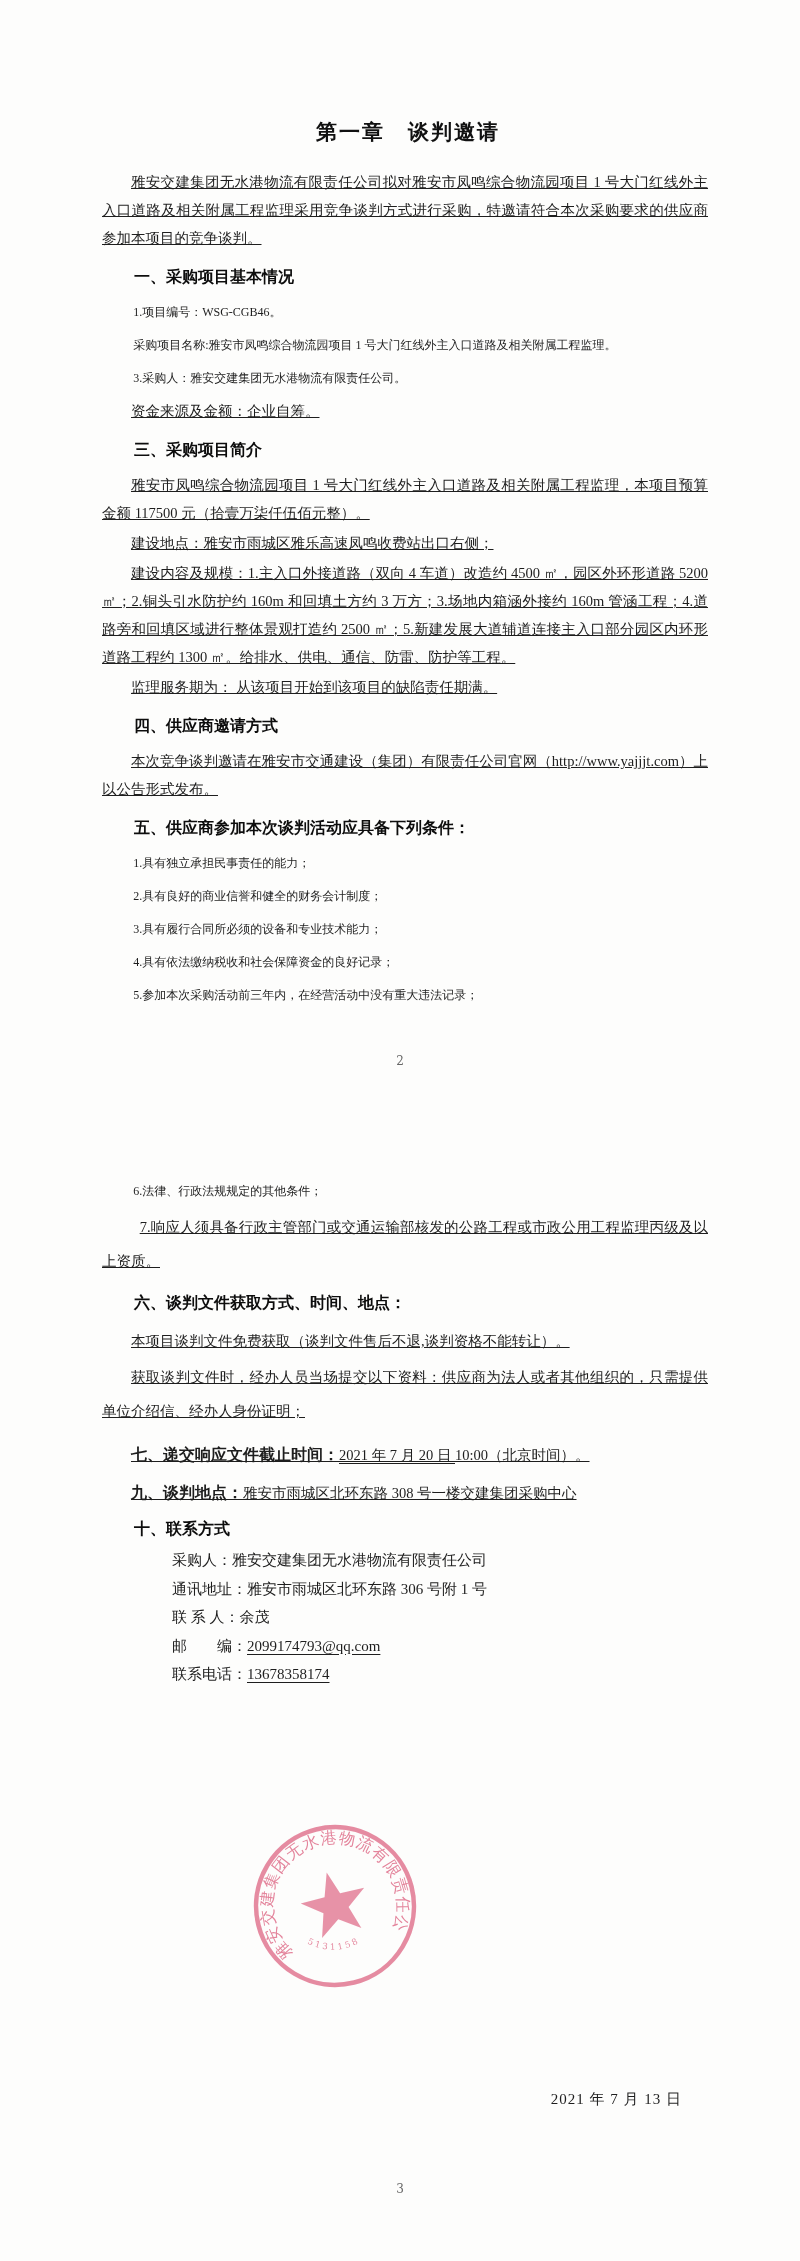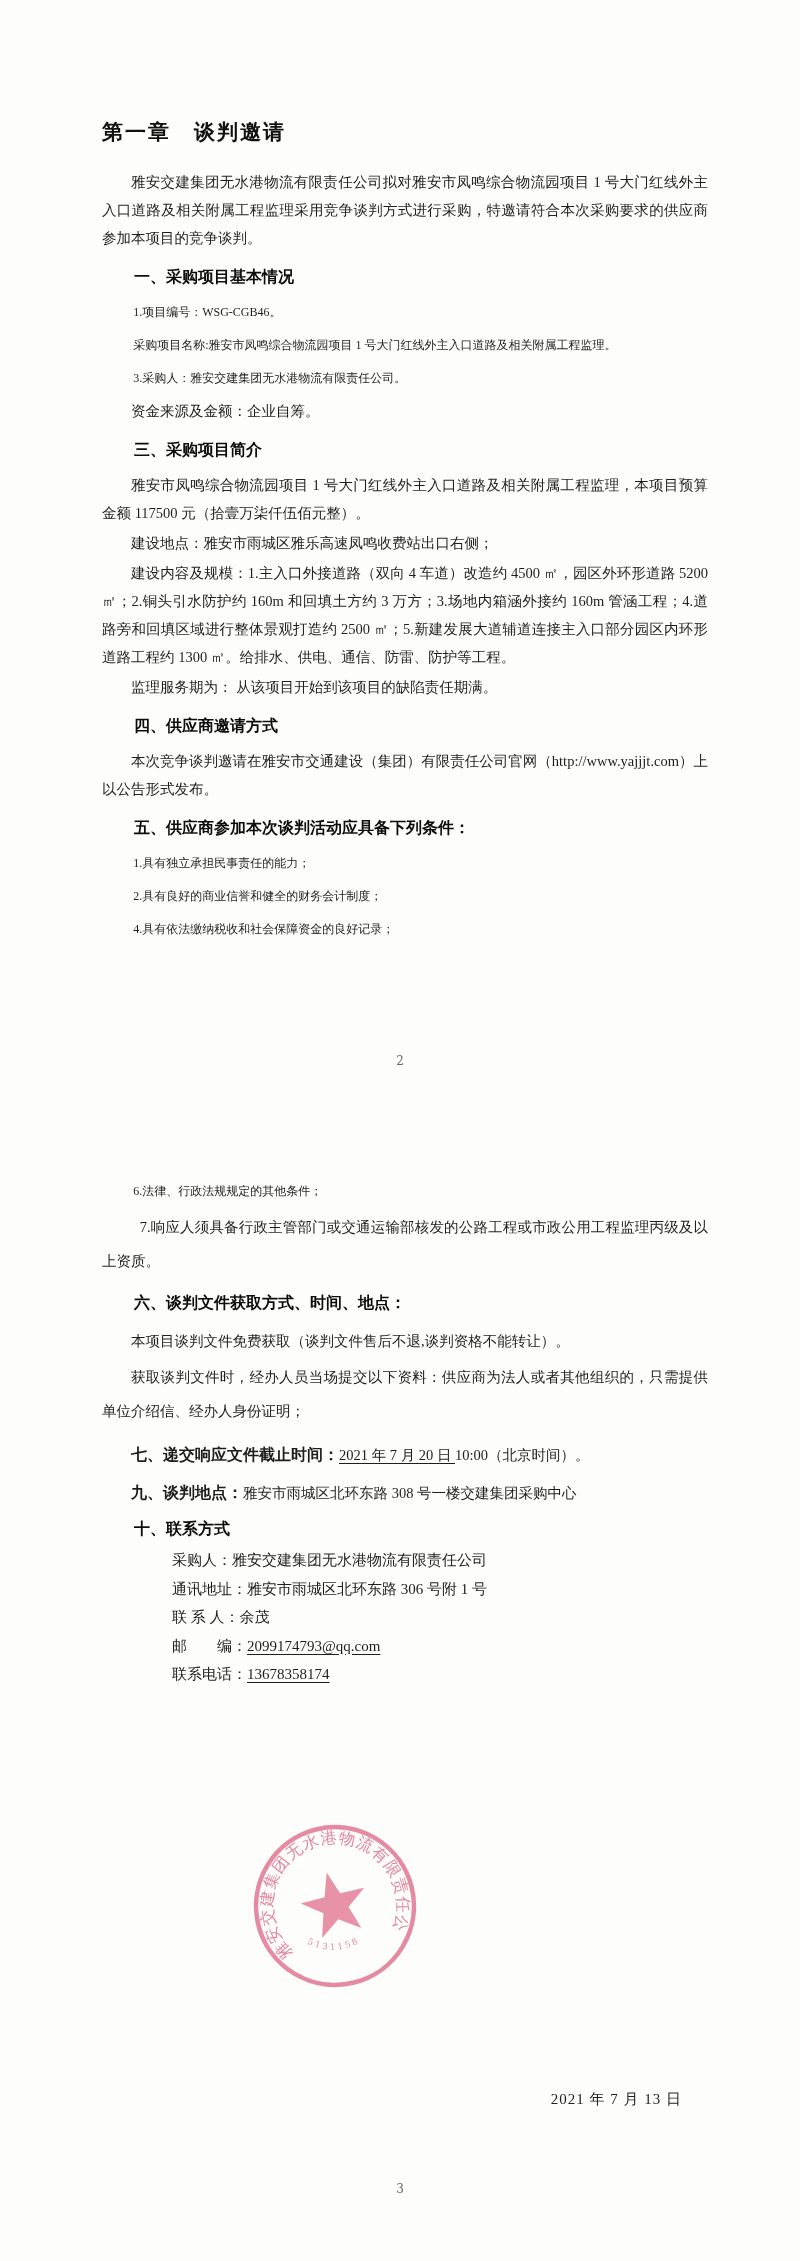--- a/index.html
+++ b/index.html
@@ -8,26 +8,26 @@
     background:#fdfdfc;
     font-family:"Liberation Serif","DejaVu Serif",serif;
     color:#1e1e1e;
     -webkit-font-smoothing:antialiased;
   }
   .sheet{position:relative;width:800px;height:2261px;overflow:hidden;background:#fdfdfc;}
   .content{position:absolute;left:102px;width:612px;}
   .page2-block{top:118px;}
   .page3-block{top:1240px;}
   .doc-title{
-    font-size:21px;font-weight:bold;text-align:left;
+    font-size:21px;font-weight:bold;text-align:center;
     letter-spacing:2px;margin:0 0 22px 0;color:#111;
   }
   .p{
     font-size:14.5px;line-height:28px;text-align:justify;
-    text-indent:2em;margin:0 6px 2px 0;
+    text-indent:2em;margin:0 6px 2px 0;text-decoration:underline;
   }
   .p3{line-height:34px;}
   .h{
     font-size:16px;font-weight:bold;color:#0d0d0d;
     text-indent:2em;margin:12px 0 8px 0;line-height:26px;
   }
   .li{
     font-size:12px;line-height:28px;text-indent:2.6em;
     margin:5px 0;text-align:justify;
   }
@@ -74,21 +74,23 @@
     <p class="p">建设地点：雅安市雨城区雅乐高速凤鸣收费站出口右侧；</p>
     <p class="p">建设内容及规模：1.主入口外接道路（双向 4 车道）改造约 4500 ㎡，园区外环形道路 5200㎡；2.铜头引水防护约 160m 和回填土方约 3 万方；3.场地内箱涵外接约 160m 管涵工程；4.道路旁和回填区域进行整体景观打造约 2500 ㎡；5.新建发展大道辅道连接主入口部分园区内环形道路工程约 1300 ㎡。给排水、供电、通信、防雷、防护等工程。</p>
     <p class="p">监理服务期为：  从该项目开始到该项目的缺陷责任期满。</p>
 
     <div class="h">四、供应商邀请方式</div>
     <p class="p">本次竞争谈判邀请在雅安市交通建设（集团）有限责任公司官网（http://www.yajjjt.com）上以公告形式发布。</p>
 
     <div class="h">五、供应商参加本次谈判活动应具备下列条件：</div>
     <div class="li">1.具有独立承担民事责任的能力；</div>
     <div class="li">2.具有良好的商业信誉和健全的财务会计制度；</div>
+    <div class="li">3.具有履行合同所必须的设备和专业技术能力；</div>
     <div class="li">4.具有依法缴纳税收和社会保障资金的良好记录；</div>
+    <div class="li">5.参加本次采购活动前三年内，在经营活动中没有重大违法记录；</div>
   </div>
 
   <div class="pagenum pagenum-2">2</div>
 
   <div class="content page3-block" style="top:1172px;">
     <div class="li li3">6.法律、行政法规规定的其他条件；</div>
     <p class="p p3" style="text-indent:2.6em;">7.响应人须具备行政主管部门或交通运输部核发的公路工程或市政公用工程监理丙级及以上资质。</p>
 
     <div class="h">六、谈判文件获取方式、时间、地点：</div>
     <p class="p p3">本项目谈判文件免费获取（谈判文件售后不退,谈判资格不能转让）。</p>

